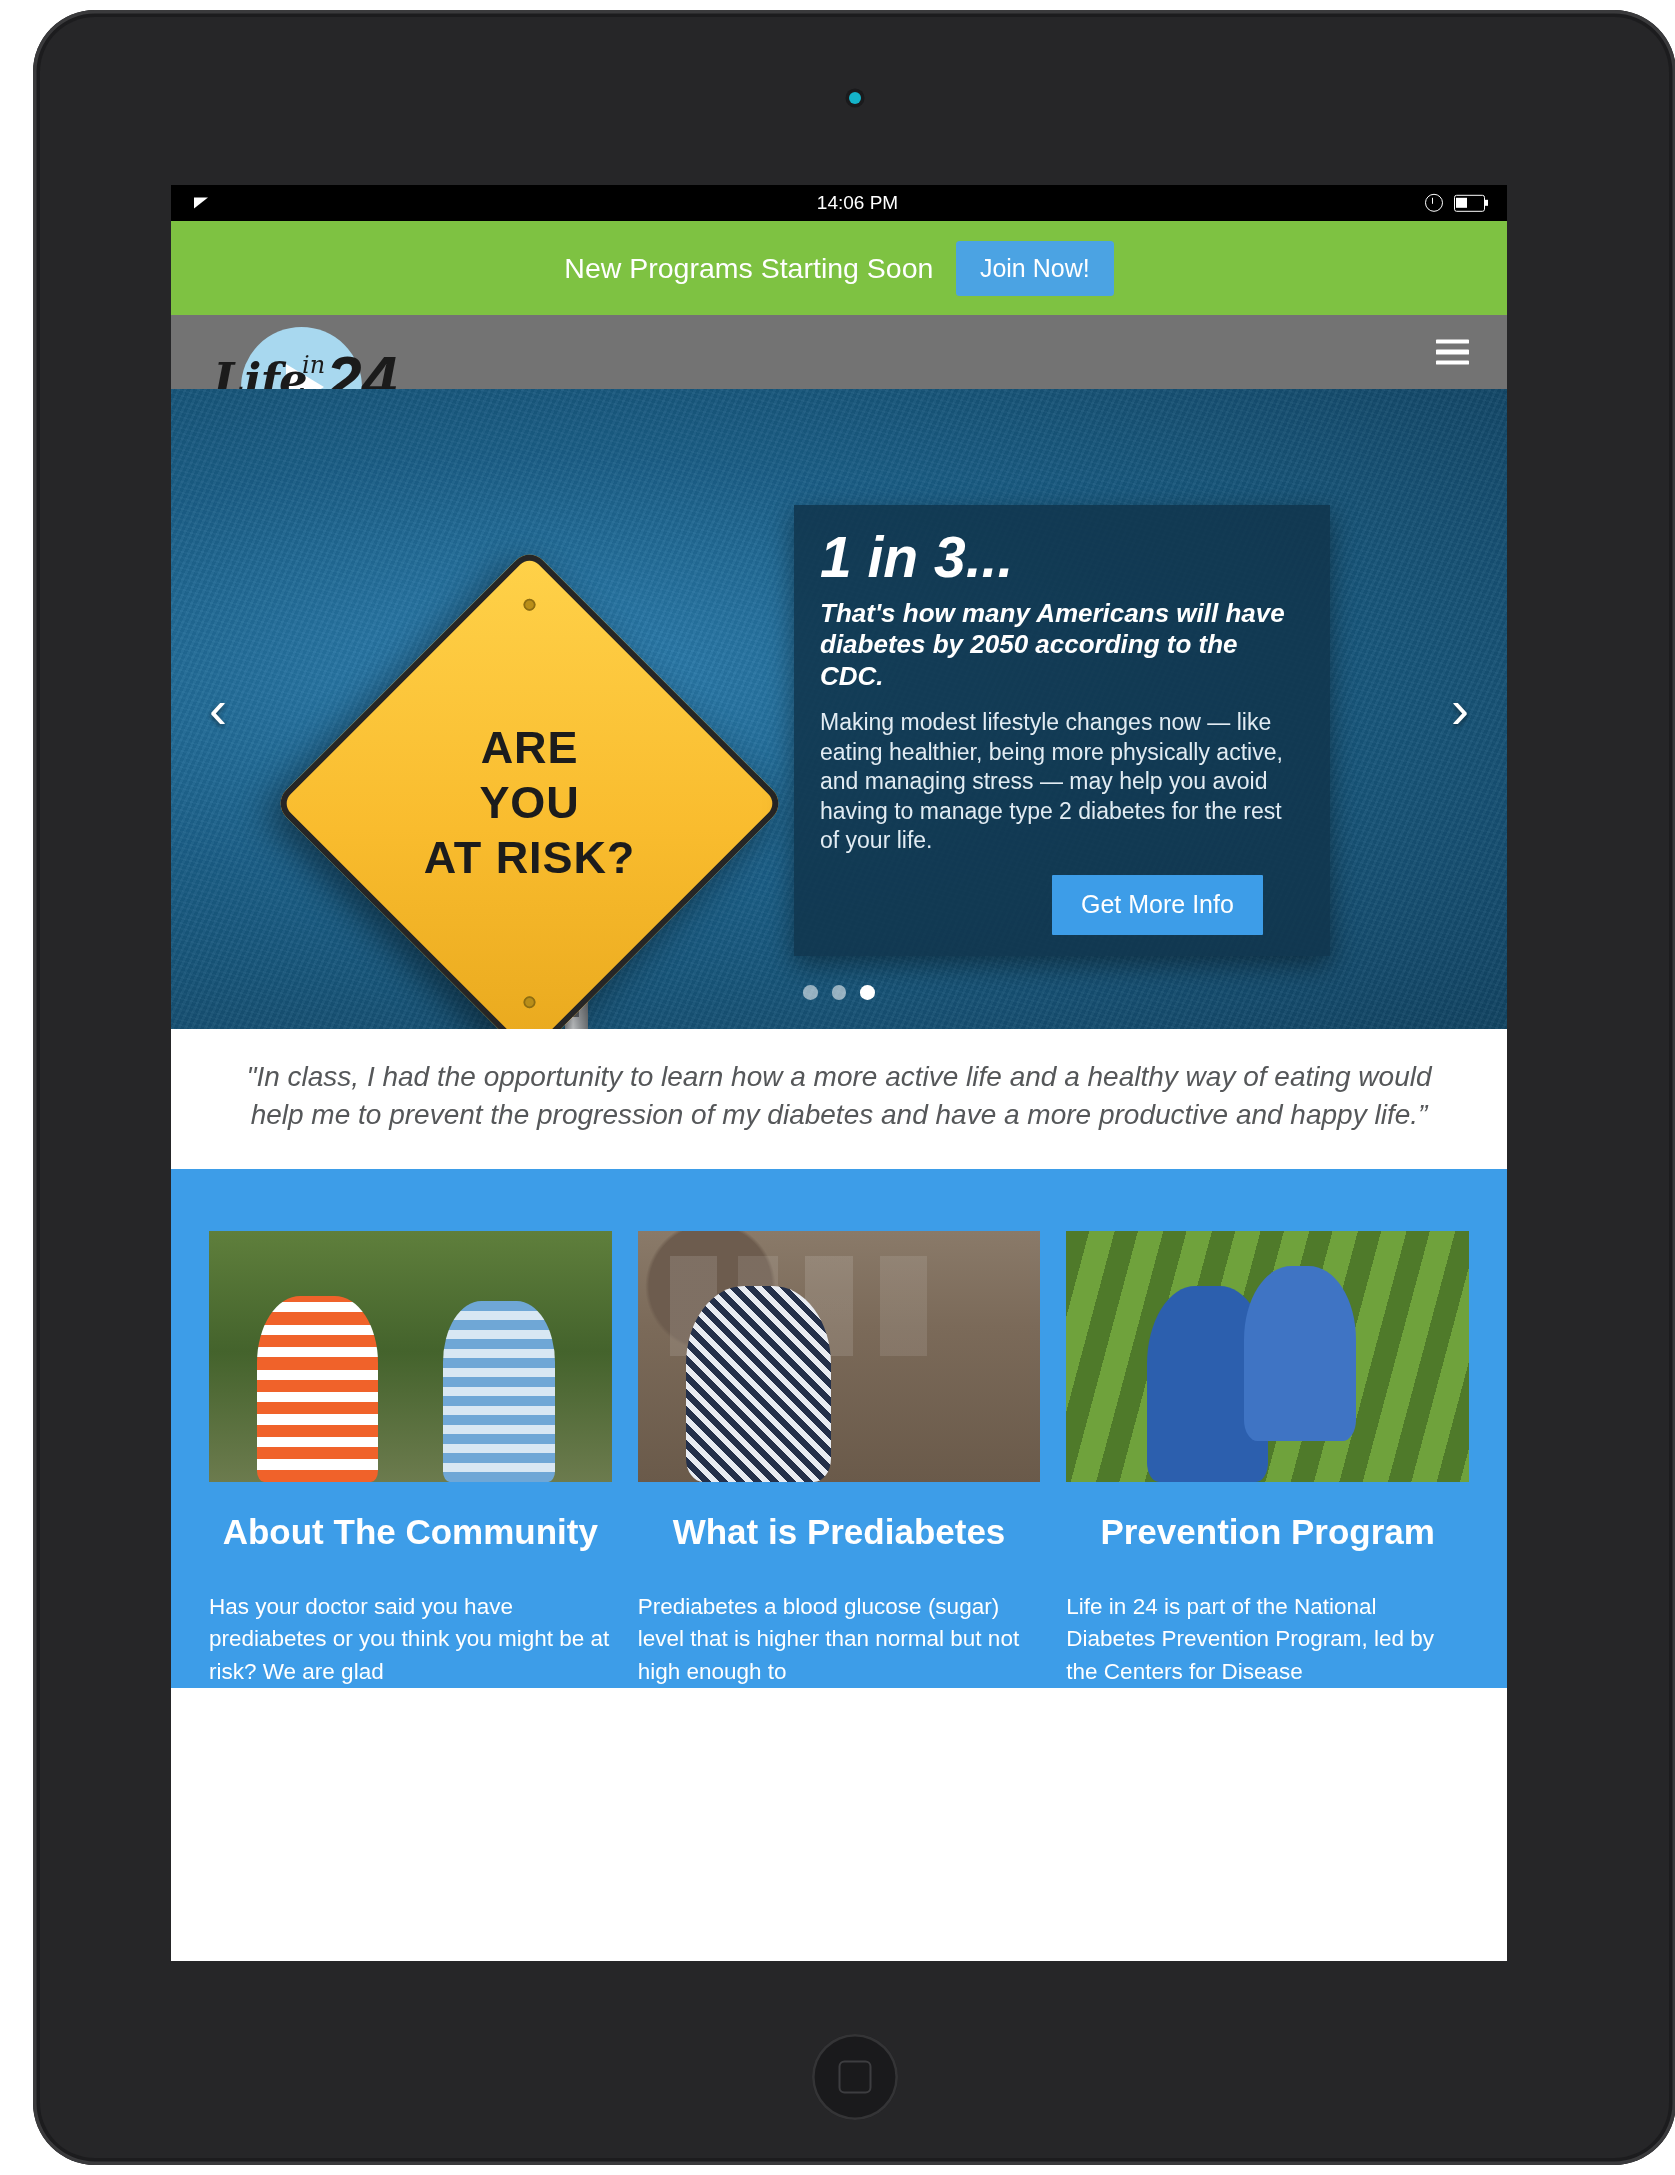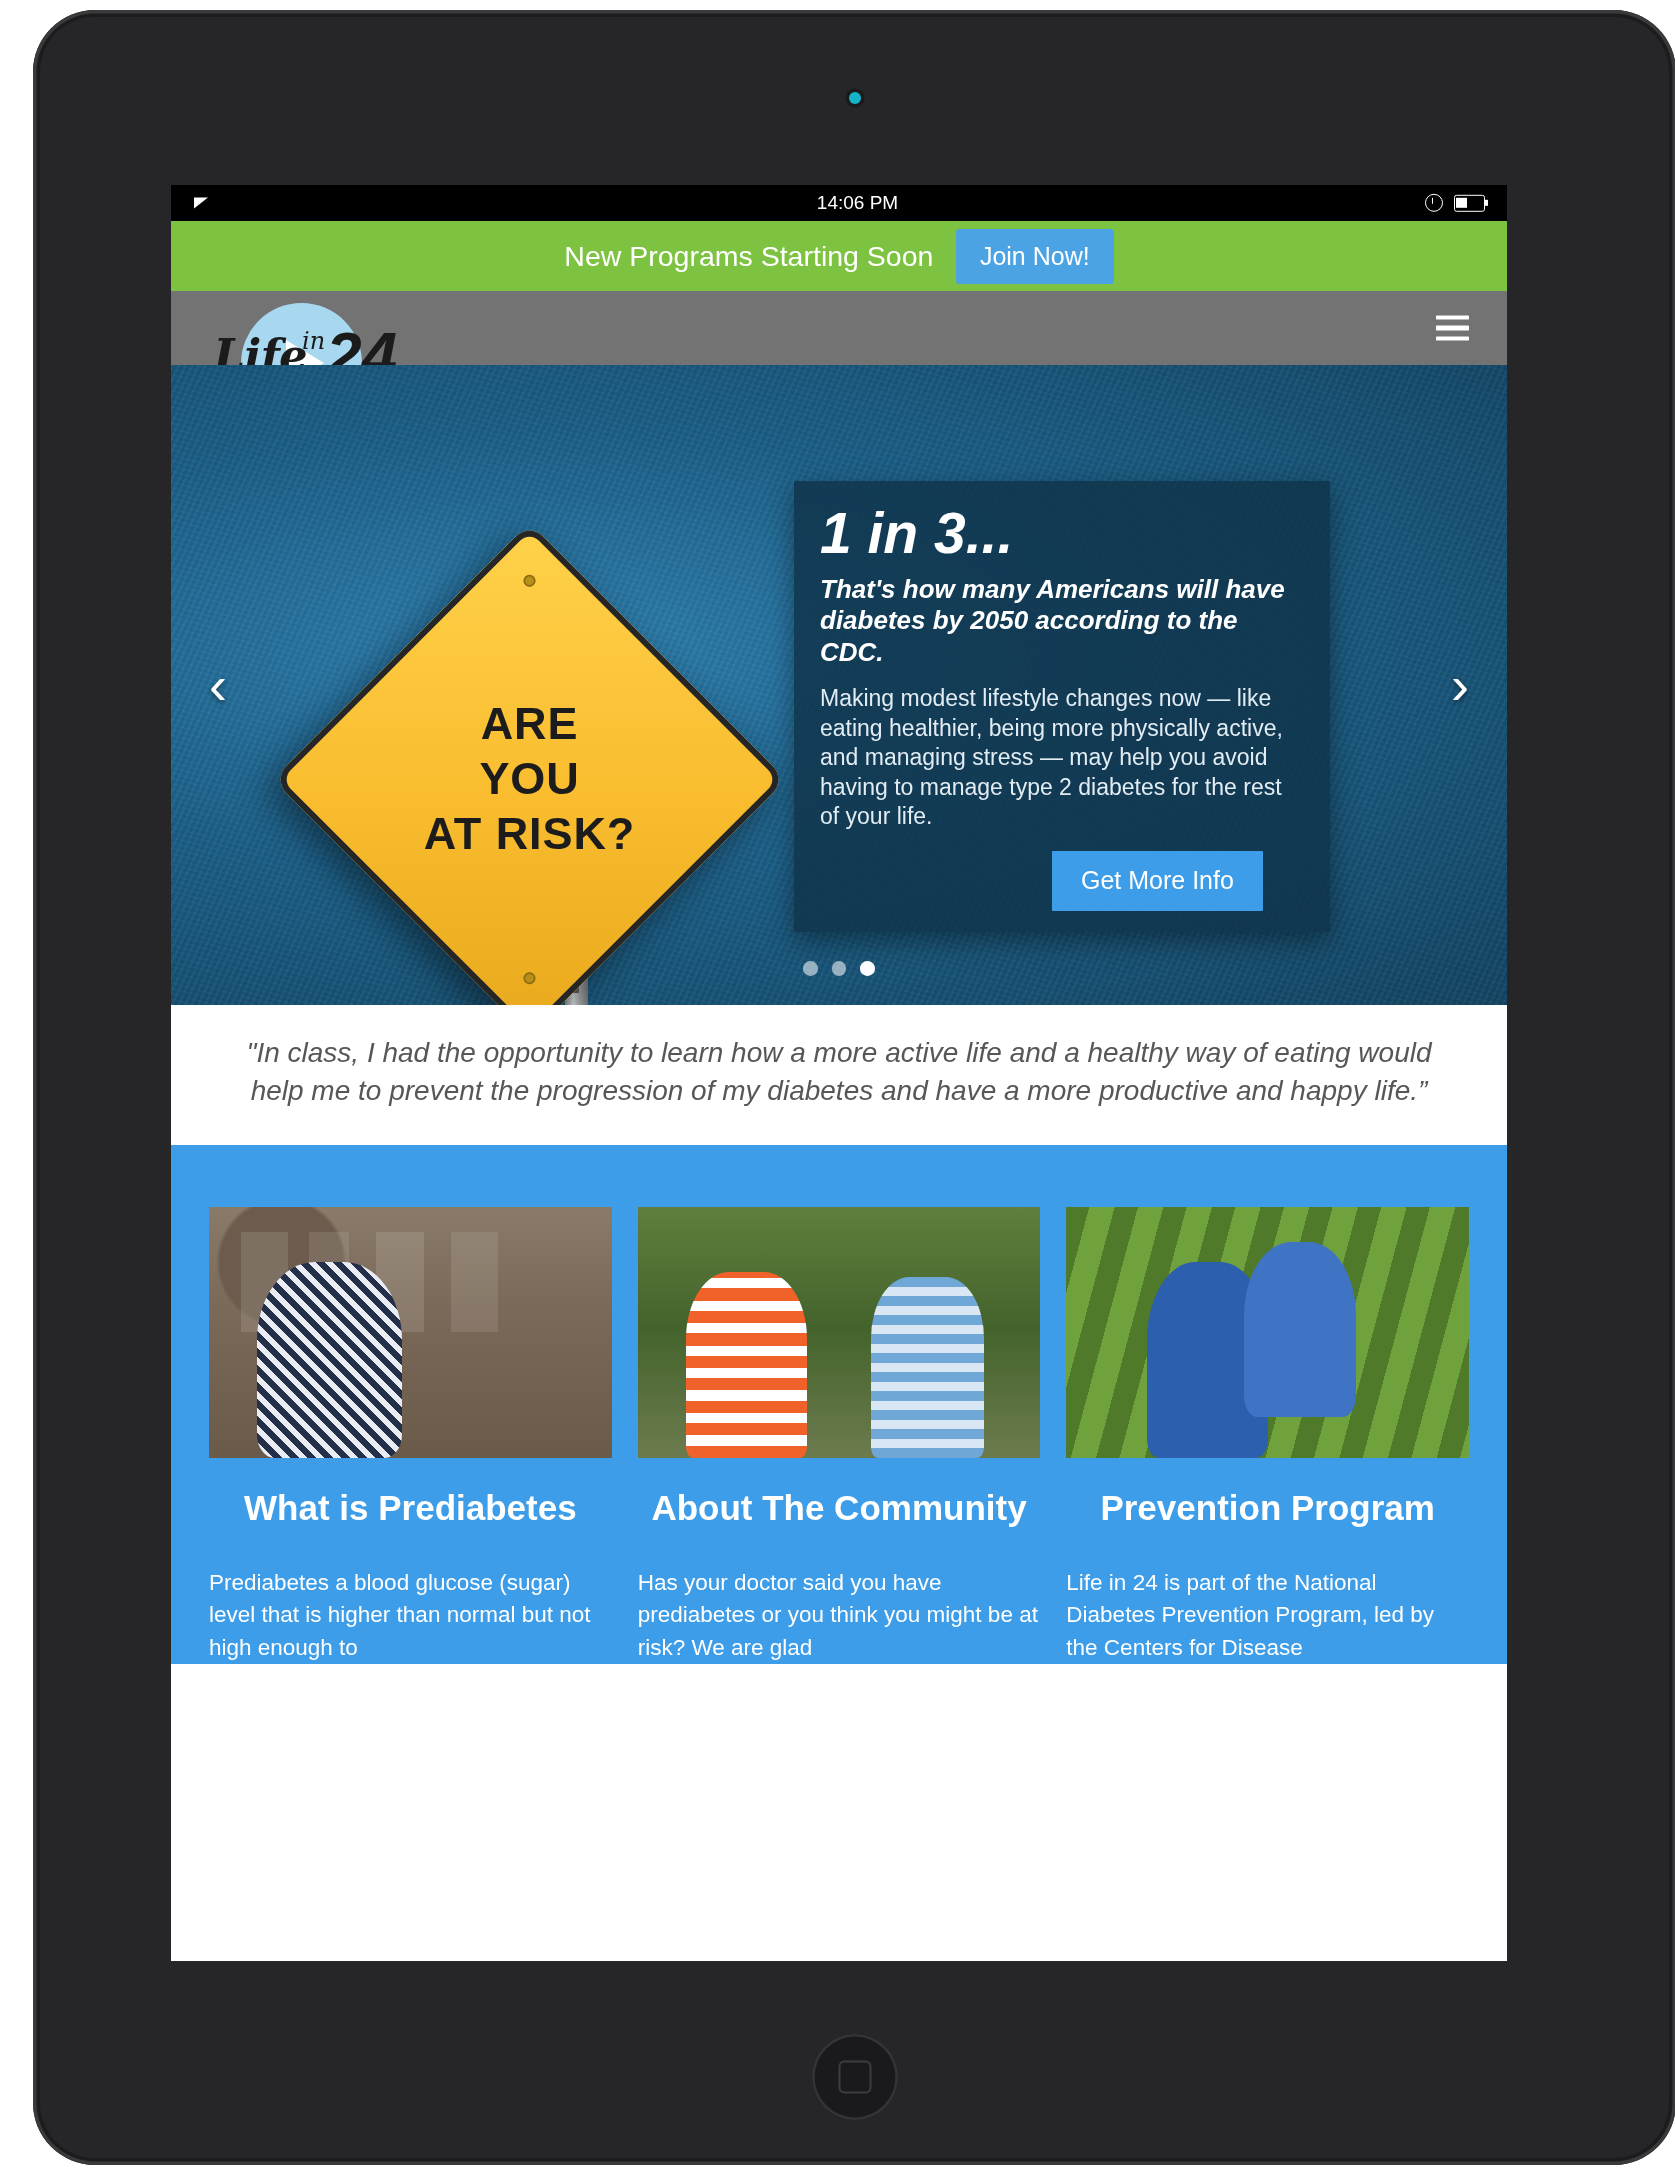--- a/index.html
+++ b/index.html
@@ -147,21 +147,21 @@
   }
   .battery-fill {
     height: 9.5px;
     width: 11.2px;
     background: #ffffff;
     margin-left: 1.7px;
   }
 
   
   .promo-bar {
-    height: 70px;
+    height: 94px;
     background: #7ec242;
     display: flex;
     align-items: center;
     justify-content: center;
     gap: 22.5px;
   }
   .promo-text {
     color: #ffffff;
     font-size: 28.5px;
   }
@@ -589,29 +589,29 @@
     </div>
 
     <div class="quote-strip">
       <p class="quote-text">"In class, I had the opportunity to learn how a more active life and a healthy way of eating would help me to prevent the progression of my diabetes and have a more productive and happy life.”</p>
     </div>
 
     <div class="cards-section">
       <div class="cards-row">
 
         <div class="card">
+          <div class="card-img photo-couple"></div>
+          <h2 class="card-title">About The Community</h2>
+          <p class="card-body">Has your doctor said you have prediabetes or you think you might be at risk? We are glad</p>
+        </div>
+
+        <div class="card">
           <div class="card-img photo-dinner"></div>
           <h2 class="card-title">What is Prediabetes</h2>
           <p class="card-body">Prediabetes a blood glucose (sugar) level that is higher than normal but not high enough to</p>
-        </div>
-
-        <div class="card">
-          <div class="card-img photo-couple"></div>
-          <h2 class="card-title">About The Community</h2>
-          <p class="card-body">Has your doctor said you have prediabetes or you think you might be at risk? We are glad</p>
         </div>
 
         <div class="card">
           <div class="card-img photo-garden"></div>
           <h2 class="card-title">Prevention Program</h2>
           <p class="card-body">Life in 24 is part of the National Diabetes Prevention Program, led by the Centers for Disease</p>
         </div>
 
       </div>
     </div>

